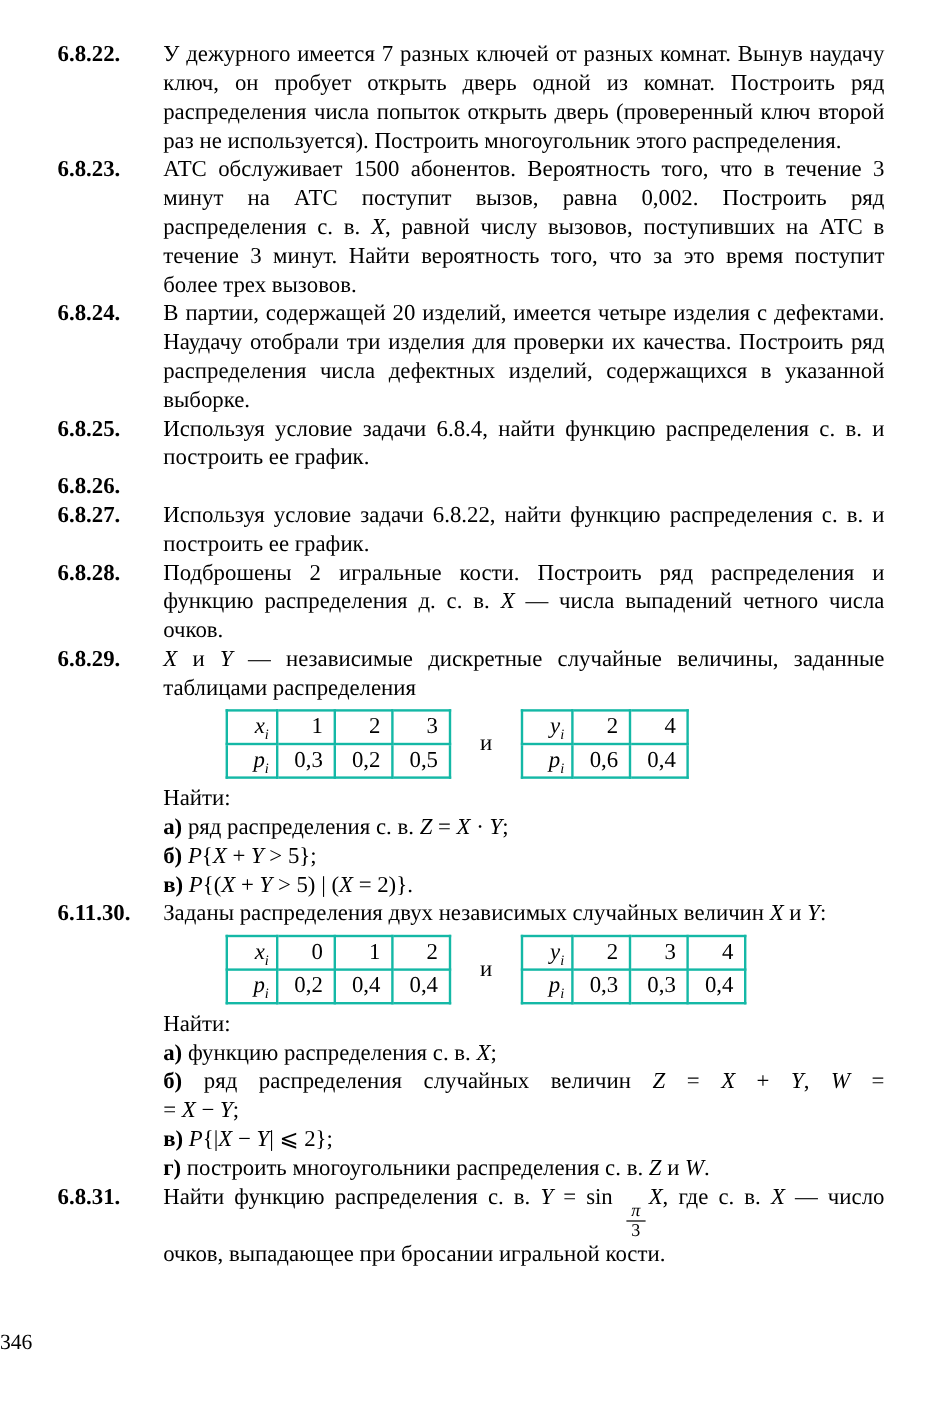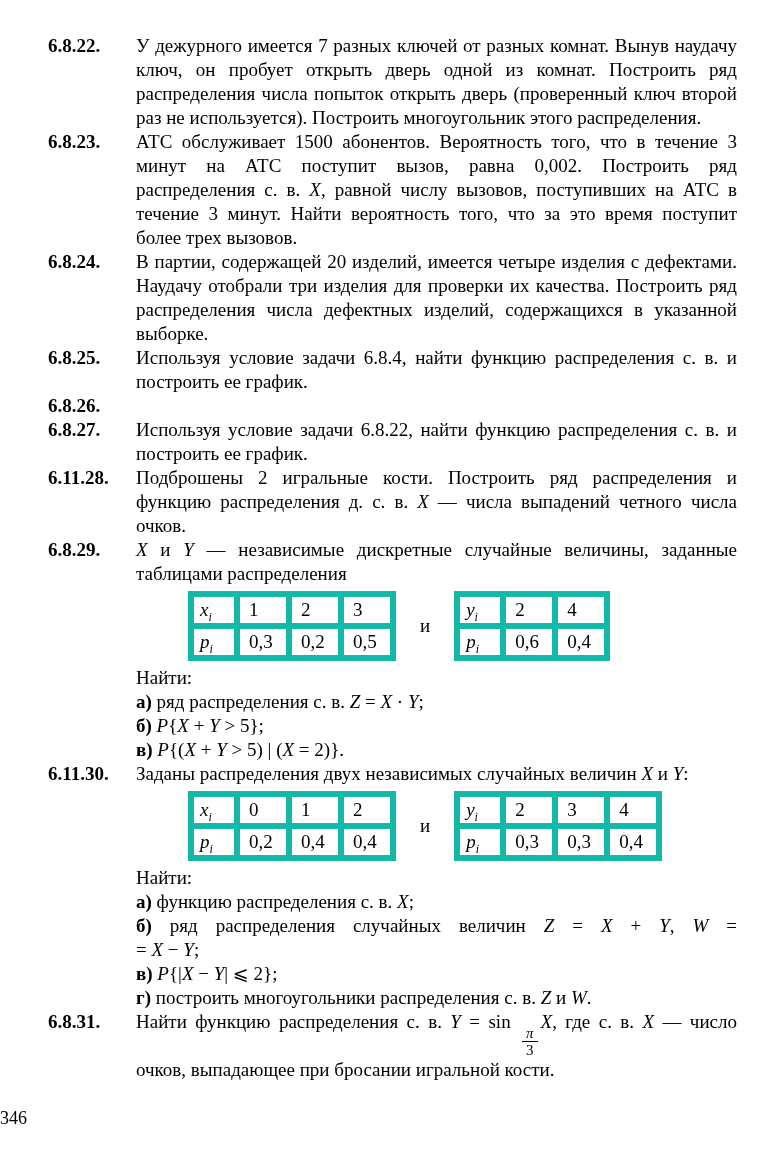--- a/index.html
+++ b/index.html
@@ -15,21 +15,21 @@
   .pbody{flex:1 1 auto;min-width:0;}
   .ptext{margin:0;text-align:justify;}
   .line{margin:0;}
   .jline{margin:0;text-align:justify;text-align-last:justify;}
   .m{font-style:italic;}
   .b{font-weight:700;}
   .tables{display:flex;align-items:center;margin:5px 0 5px 52px;}
   .conn{margin:0 24px;}
   .dist{border-collapse:collapse;}
   .dist td{
-    border:6px solid #14b8a6;text-align:left;
+    border:2px solid #14b8a6;text-align:right;
     padding:0 9px;height:26px;font-size:19px;line-height:26px;
     min-width:28px;
   }
   .dist td.hc{padding:0 6px;}
   .dist sub{font-style:italic;font-size:12px;line-height:1;}
   .frac{
     display:inline-flex;flex-direction:column;align-items:center;
     vertical-align:-10px;font-size:15px;line-height:16px;margin:0 3px;
   }
   .fden{border-top:1.5px solid #000;padding:0 4px;}
@@ -77,21 +77,21 @@
   </section>
 
   <section class="prob">
     <span class="pnum">6.8.27.</span>
     <div class="pbody">
       <p class="ptext">Используя условие задачи 6.8.22, найти функцию распределения с. в. и построить ее график.</p>
     </div>
   </section>
 
   <section class="prob">
-    <span class="pnum">6.11.28.</span>
+    <span class="pnum">6.8.28.</span>
     <div class="pbody">
       <p class="ptext"><span>Подброшены 2 игральные кости. Построить ряд распределения и функцию распределения д. с. в. </span><span class="m">X</span><span> — числа выпадений четного числа очков.</span></p>
     </div>
   </section>
 
   <section class="prob">
     <span class="pnum">6.8.29.</span>
     <div class="pbody">
       <p class="ptext"><span class="m">X</span><span> и </span><span class="m">Y</span><span> — независимые дискретные случайные величины, заданные таблицами распределения</span></p>
 

